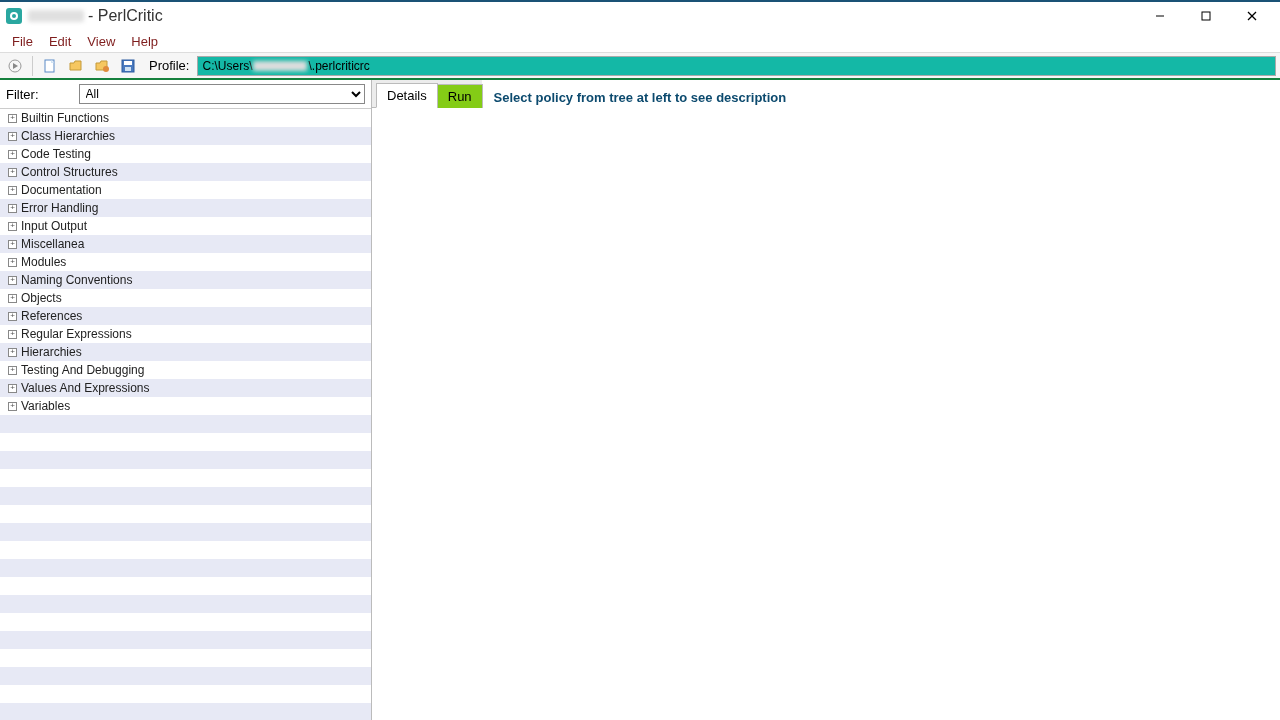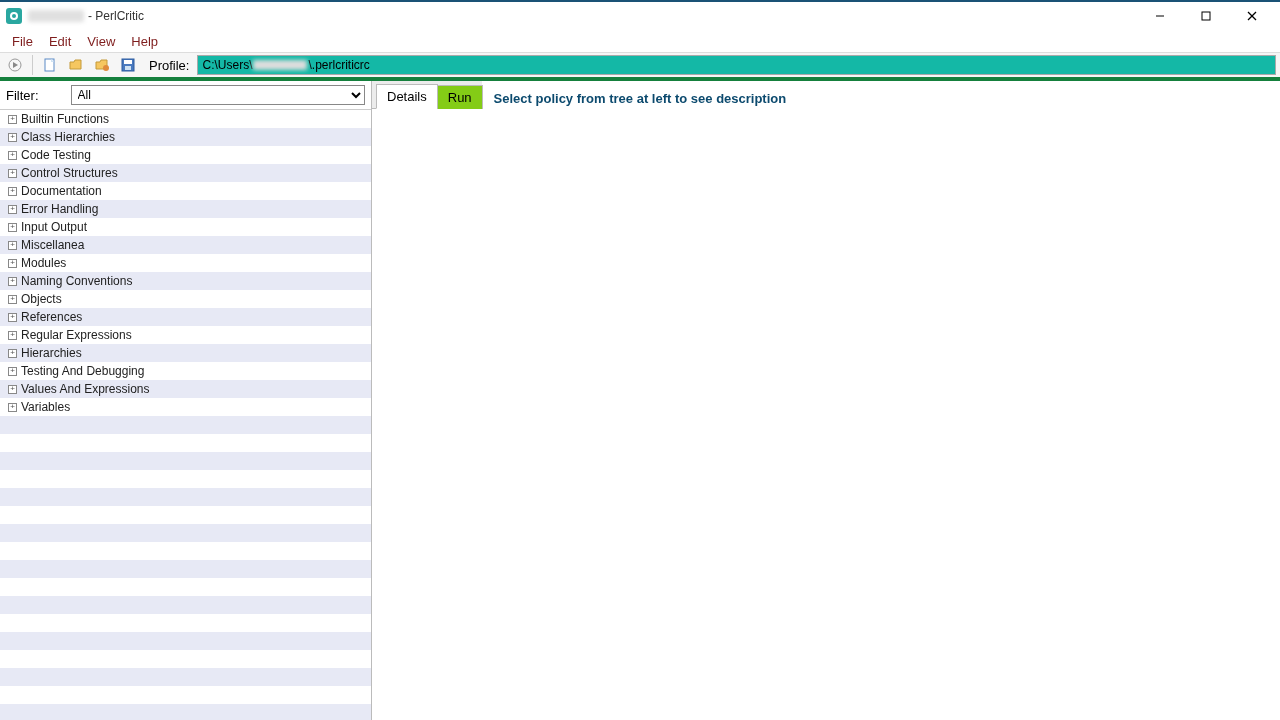--- a/index.html
+++ b/index.html
@@ -22,21 +22,21 @@
   .titlebar .app-icon {
     width: 16px; height: 16px;
     background: #2aa7a0;
     border-radius: 3px;
     display: flex;
     align-items: center;
     justify-content: center;
     margin-right: 6px;
   }
   .titlebar .title-text {
-    font-size: 12px;
+    font-size: 16px;
     color: #333;
     display: flex;
     align-items: center;
     gap: 4px;
   }
   .titlebar .title-blur {
     display: inline-block;
     width: 56px;
     height: 12px;
     background: #e0e0e0;
@@ -68,21 +68,21 @@
     padding: 2px 8px;
     font-size: 13px;
     color: #7f1d1d;
   }
   .toolbar {
     height: 28px;
     display: flex;
     align-items: center;
     padding: 12px 4px;
     border-top: 1px solid #ddd;
-    border-bottom: 4px solid #15803d;
+    border-bottom: 2px solid #15803d;
     background: #f6f6f6;
     gap: 4px;
   }
   .toolbar .divider {
     width: 1px;
     height: 20px;
     background: #ccc;
     margin: 0 2px;
   }
   .toolbar .tbtn {
@@ -121,21 +121,21 @@
     width: 372px;
     border-right: 1px solid #bbb;
     display: flex;
     flex-direction: column;
     background: #fff;
   }
   .filterrow {
     display: flex;
     align-items: center;
     padding: 4px 6px;
-    gap: 0;
+    gap: 8px;
     border-bottom: 1px solid #ccc;
   }
   .filterrow label { font-size: 13px; }
   .filterrow select {
     flex: 1;
     height: 20px;
     border: 1px solid #888;
     background: #fff;
     font-size: 12px;
     padding: 0 2px;

